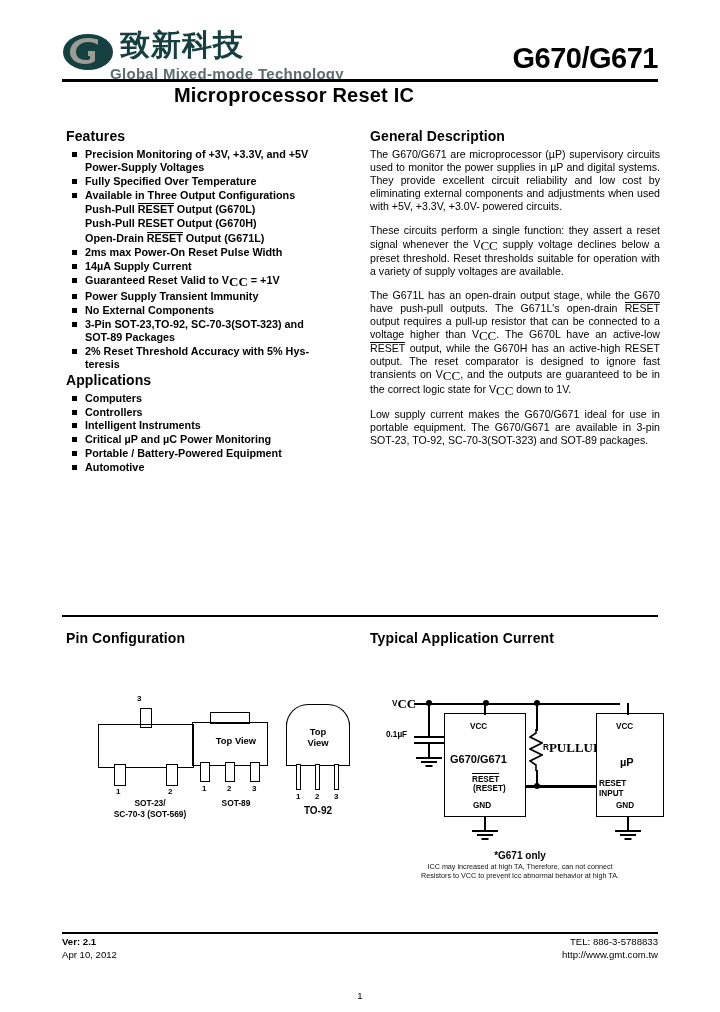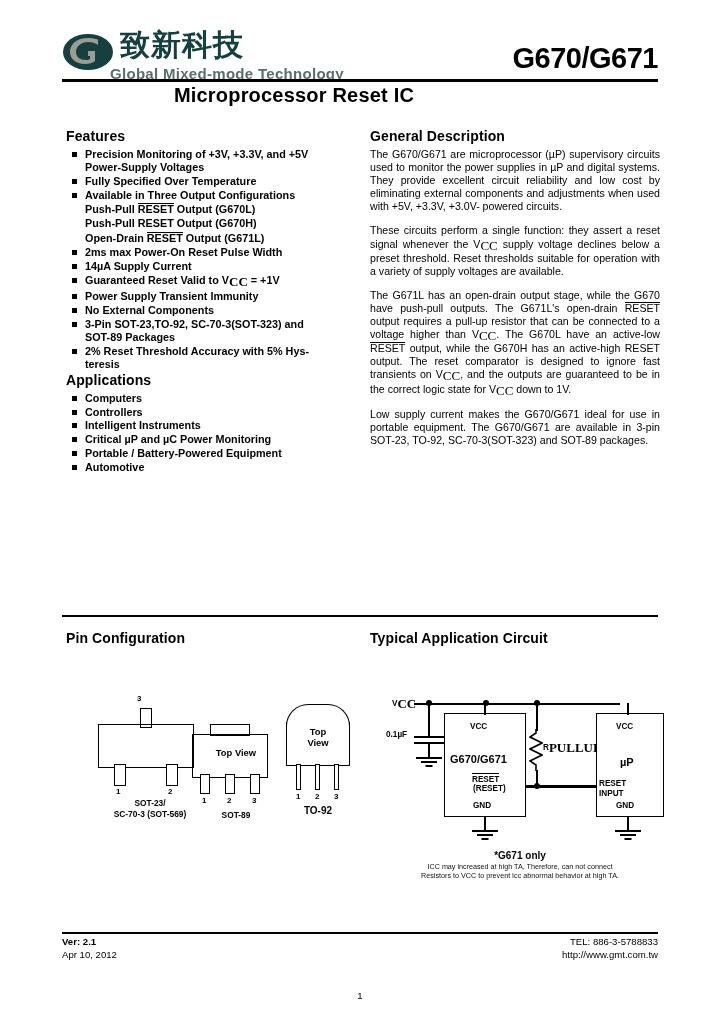--- a/index.html
+++ b/index.html
@@ -185,21 +185,21 @@
     position: absolute;
     font-size: 8px;
     font-weight: bold;
   }
   .box-ol { position: absolute; border: 1.4px solid #000; box-sizing: border-box; }
   .lead { position: absolute; border: 1.4px solid #000; box-sizing: border-box; background: #fff; }
 
   
   #sot23 { left: 28px; top: 0px; width: 112px; height: 130px; }
   
-  #sot89 { left: 116px; top: 26px; width: 108px; height: 118px; }
+  #sot89 { left: 116px; top: 14px; width: 108px; height: 118px; }
   
   #to92 { left: 208px; top: 8px; width: 88px; height: 124px; }
   .tv-label {
     position: absolute;
     width: 100%;
     text-align: center;
     font-size: 10px;
     font-weight: bold;
   }
   .to92-dome {
@@ -409,21 +409,21 @@
         <div class="pin-num" style="left:22px; top:92px;">1</div>
         <div class="pin-num" style="left:41px; top:92px;">2</div>
         <div class="pin-num" style="left:60px; top:92px;">3</div>
         <div class="cap" style="top:105px; font-size:10px;">TO-92</div>
       </div>
 
     </div>
   </div>
 
   <div class="bottom-right">
-    <h2 class="sec">Typical Application Circuit</h2>
+    <h2 class="sec">Typical Application Current</h2>
 
     <div class="circuit">
 
       <div class="clab" style="left:12px; top:18px;"><span>V</span><span class="sub-sm">CC</span></div>
 
       <div class="w wh" style="left:34px; top:25px; width:206px;"></div>
 
       <div class="node" style="left:46px; top:22px;"></div>
       <div class="node" style="left:103px; top:22px;"></div>
       <div class="node" style="left:154px; top:22px;"></div>

